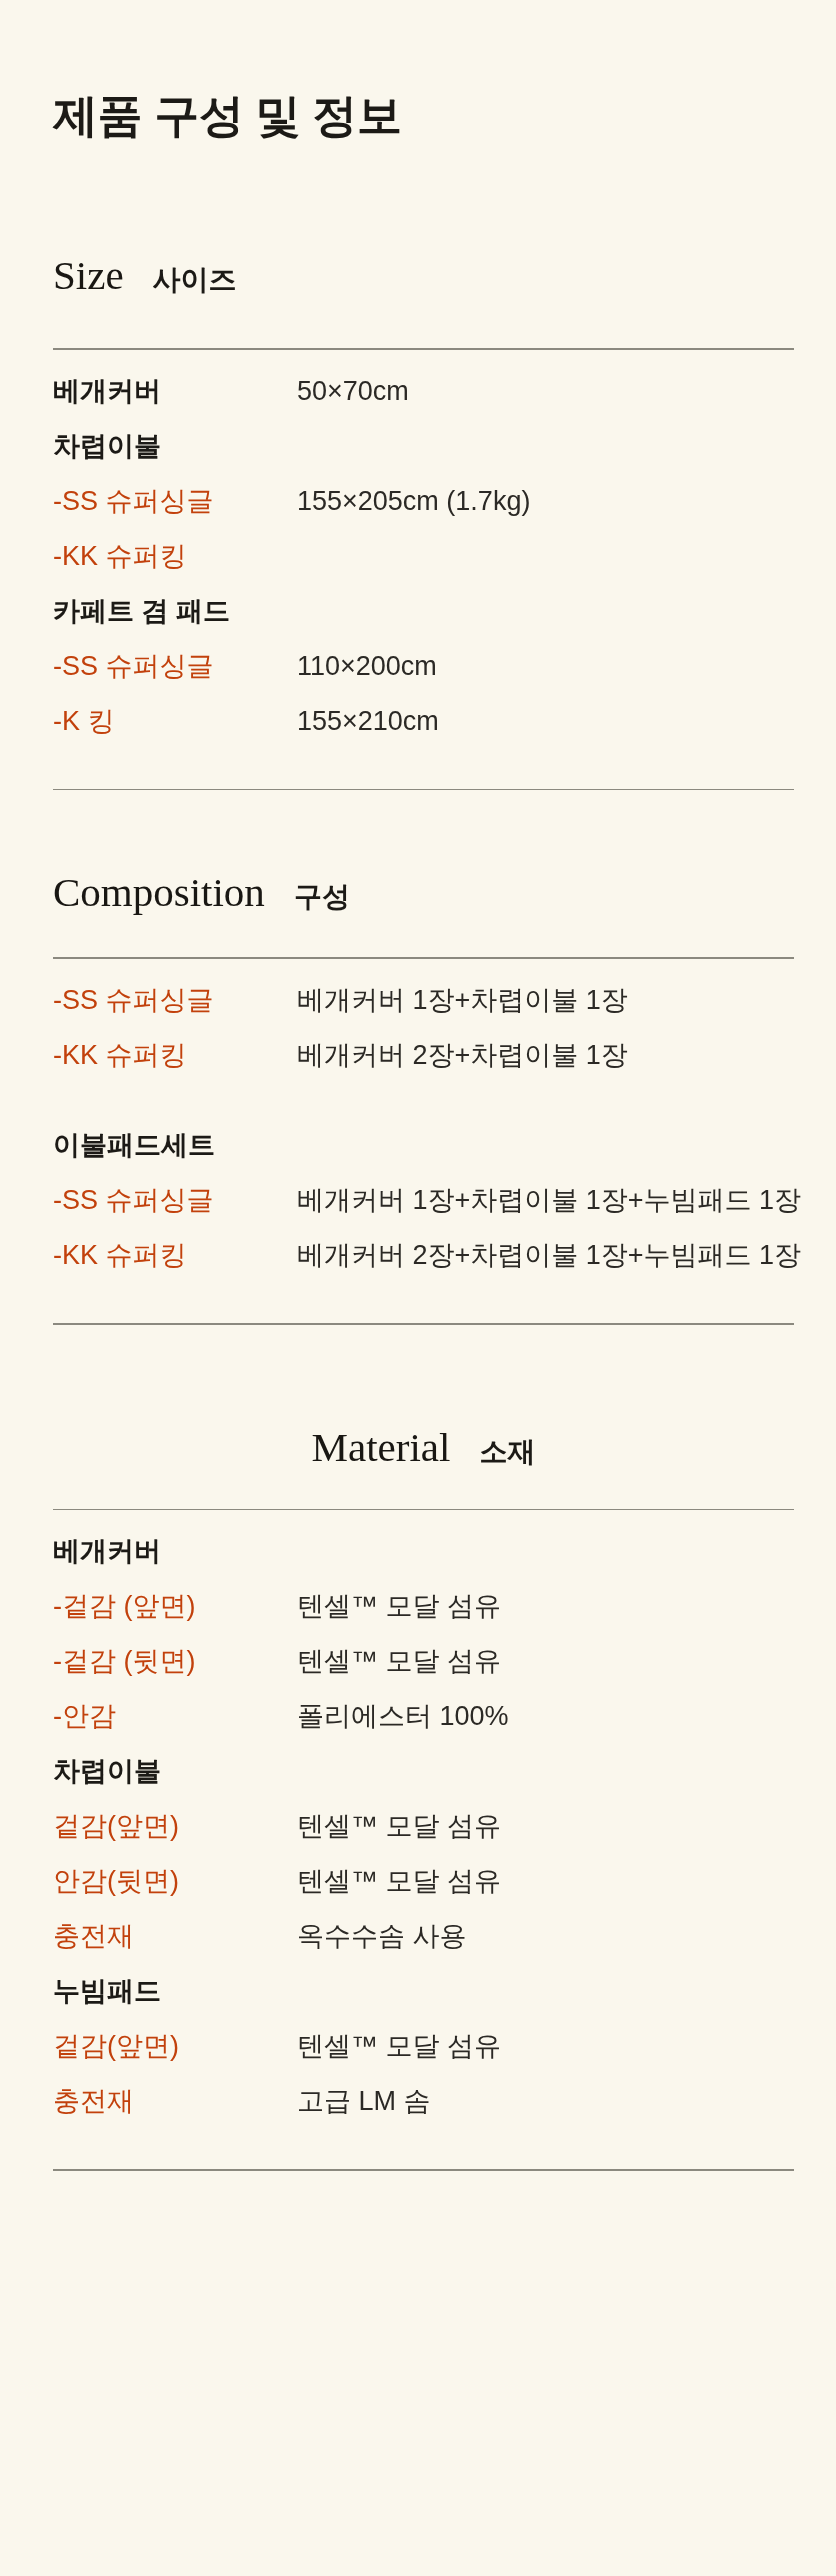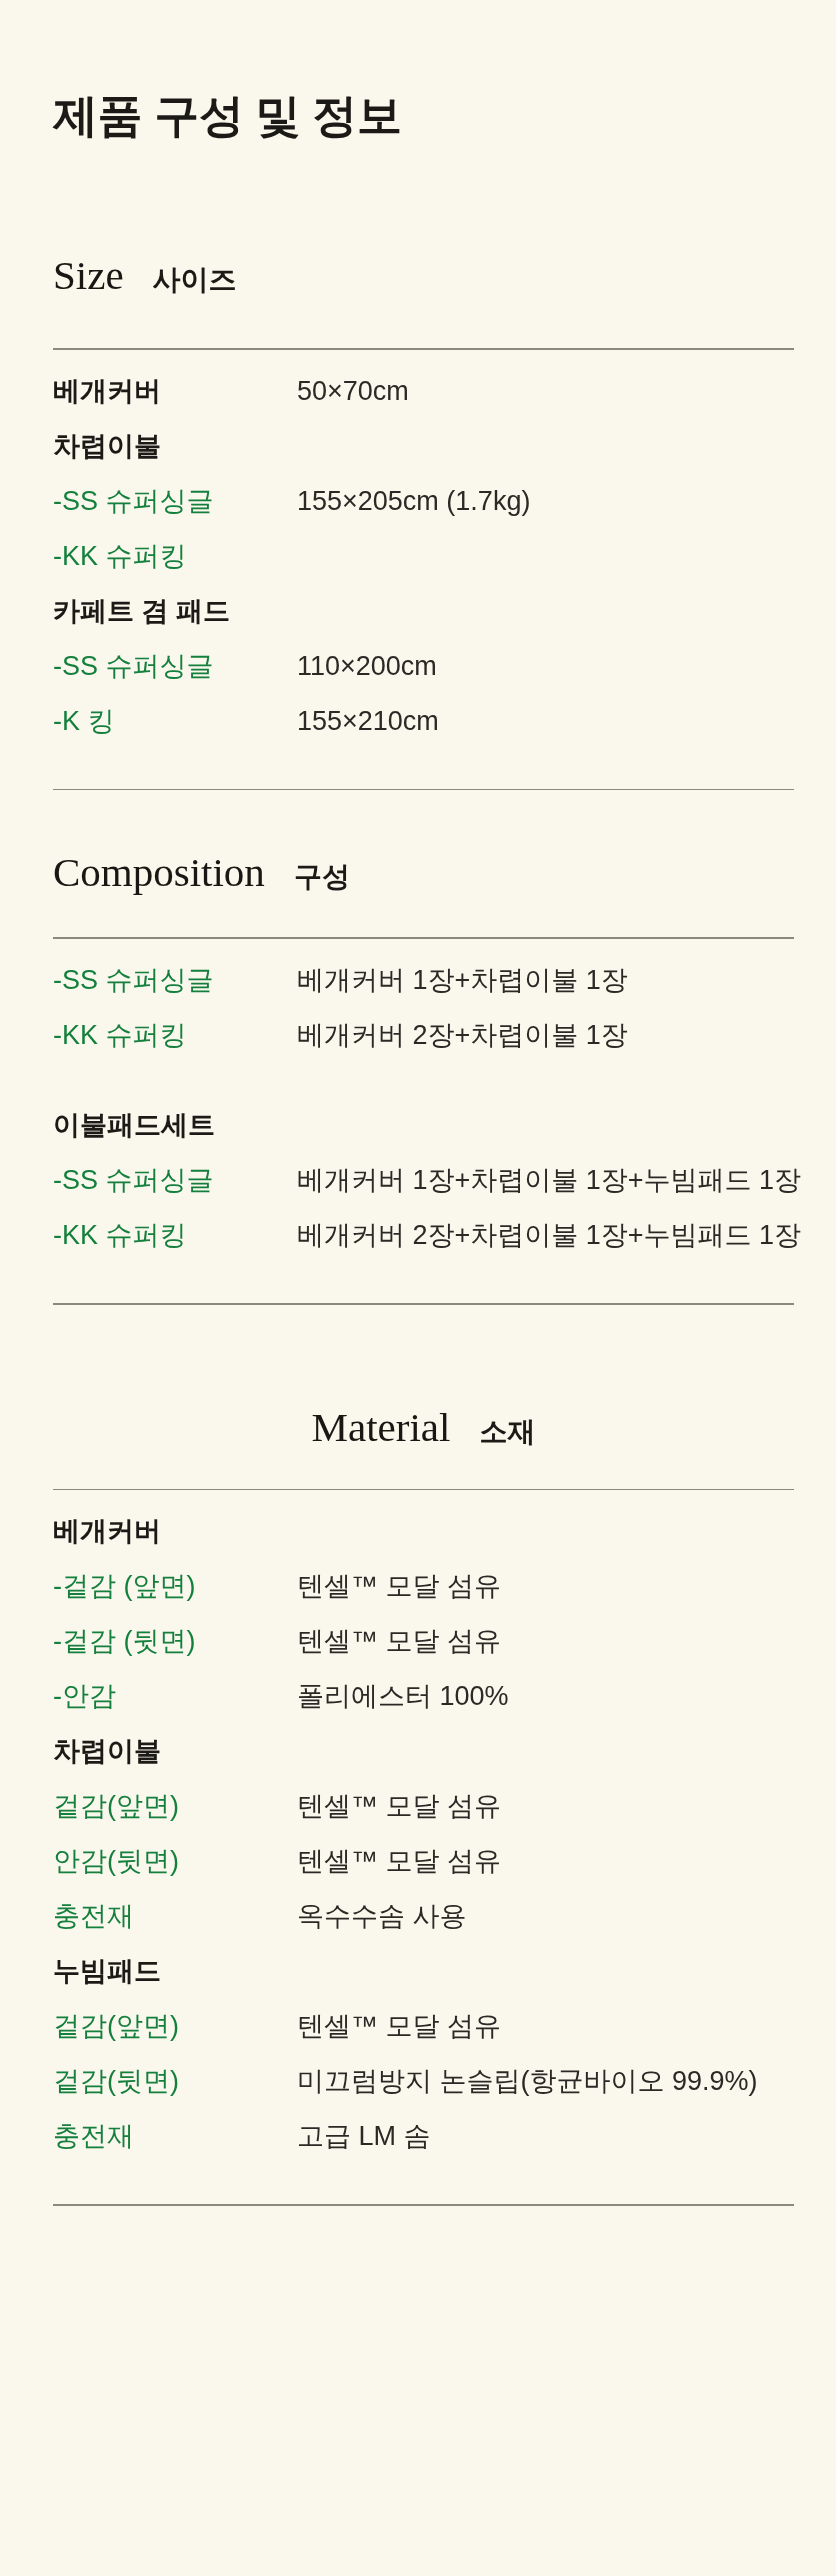--- a/index.html
+++ b/index.html
@@ -26,21 +26,21 @@
     font-weight: 700;
     letter-spacing: -0.4px;
     color: #1c1a16;
   }
   .sec-head {
     display: flex;
     align-items: baseline;
     gap: 29px;
   }
   .sec-head-size { margin-top: 106px; }
-  .sec-head-composition { margin-top: 55px; }
+  .sec-head-composition { margin-top: 75px; }
   .sec-head-material { margin-top: 95px; justify-content: center; }
   .sec-en {
     font-family: "Liberation Serif", "DejaVu Serif", serif;
     font-size: 41px;
     line-height: 55px;
     font-weight: 500;
     color: #191713;
   }
   .sec-ko {
     font-size: 28px;
@@ -59,21 +59,21 @@
   .row {
     height: 55px;
     display: flex;
     align-items: flex-start;
     font-size: 27px;
     line-height: 35px;
   }
   .row .label {
     flex: none;
     width: 244px;
-    color: #15803d;
+    color: #c2410c;
   }
   .row .label.strong {
     font-weight: 700;
     color: #1c1a16;
   }
   .row .value {
     flex: 1;
     white-space: nowrap;
     color: #2b2925;
   }
@@ -196,24 +196,20 @@
       </div>
       <div class="row">
         <span class="label strong">누빔패드</span>
         <span class="value"></span>
       </div>
       <div class="row">
         <span class="label">겉감(앞면)</span>
         <span class="value">텐셀™ 모달 섬유</span>
       </div>
       <div class="row">
-        <span class="label">겉감(뒷면)</span>
-        <span class="value">미끄럼방지 논슬립(항균바이오 99.9%)</span>
-      </div>
-      <div class="row">
         <span class="label">충전재</span>
         <span class="value">고급 LM 솜</span>
       </div>
     </div>
     <div class="divider d-end"></div>
   </section>
 
 </div>
 
 

